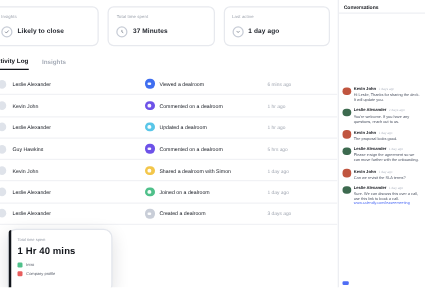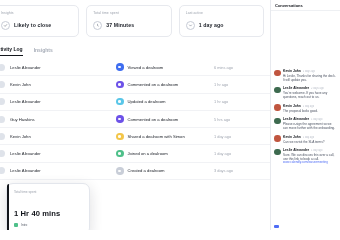--- a/index.html
+++ b/index.html
@@ -100,21 +100,21 @@
     position: absolute; left: 6px; bottom: -5px;
     width: 84px; height: 52px;
     background: #fff;
     border: 1px solid #e3e6ec;
     border-radius: 7px;
     box-shadow: 0 4px 14px rgba(18,22,34,.14);
     padding: 6px 7px;
     z-index: 5;
   }
   .ov-label { font-size: 3.2px; color: #9aa0ab; }
-  .ov-value { font-size: 7.6px; font-weight: 700; color: #12151b; margin-top: 15px; letter-spacing: .1px; }
+  .ov-value { font-size: 7.6px; font-weight: 700; color: #12151b; margin-top: 2px; letter-spacing: .1px; }
   .ov-legend { margin-top: 5px; display: flex; flex-direction: column; gap: 3px; }
   .lg-item { display: flex; align-items: center; gap: 3px; }
   .lg-sw { width: 4px; height: 4px; border-radius: 1px; flex: none; }
   .lg-text { font-size: 3.2px; color: #565c68; white-space: nowrap; }
   .ov-edge {
     position: absolute; left: 0; top: 0; bottom: 0; width: 1.5px;
     background: #12151b; border-radius: 7px 0 0 7px;
   }
 </style>
 </head>

